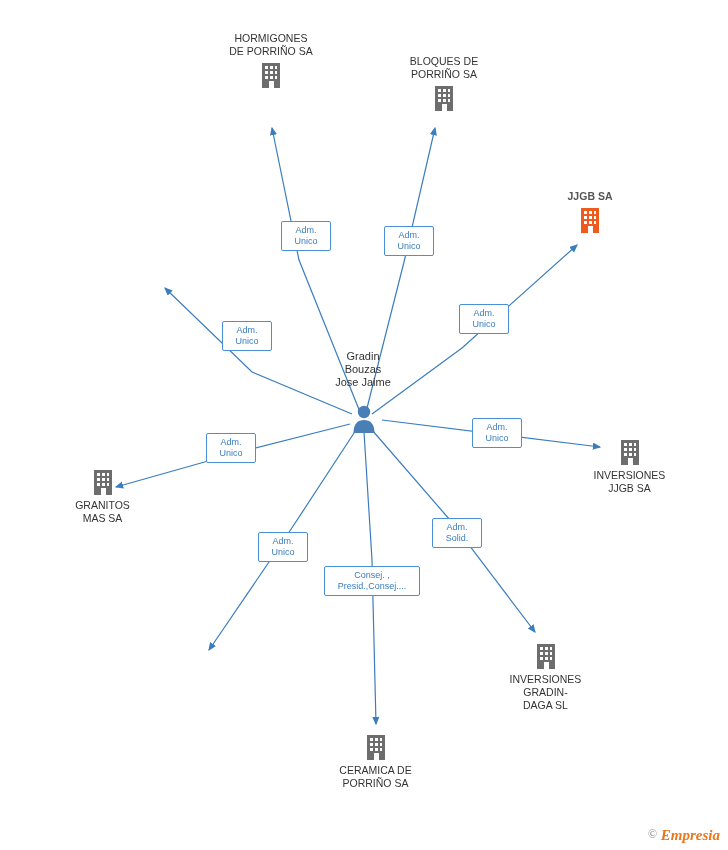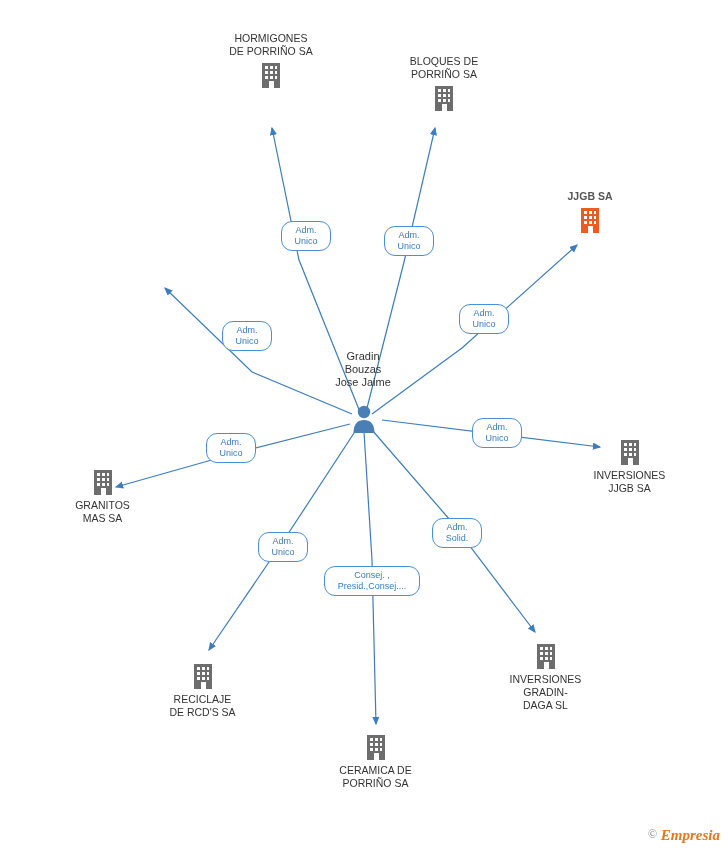--- a/index.html
+++ b/index.html
@@ -62,21 +62,21 @@
   .tag {
     position: absolute;
     background: #ffffff;
     border: 1px solid #4a90d9;
     color: #3b7dbf;
     font-size: 9px;
     line-height: 11px;
     text-align: center;
     padding: 3px 5px;
     white-space: pre-line;
-    border-radius: 11px;
+    border-radius: 2px;
   }
   .watermark {
     position: absolute;
     right: 8px;
     bottom: 6px;
     font-size: 15px;
     color: #8a8a8a;
     font-family: "Liberation Serif", serif;
     font-style: italic;
     text-align: right;
@@ -229,41 +229,20 @@
             <rect x="11" y="15" width="3" height="3"></rect>
             <rect x="16" y="15" width="2" height="3"></rect>
           <rect x="10" y="20" width="5" height="7"></rect>
         </g>
       </svg>
     </span>
     <div class="label below">GRANITOS
 MAS SA</div>
   </div>
 
-  <div class="node" style="left:145px; top:662px; width:115px;">
-    <span>
-      <svg class="bldg" width="24" height="28" viewBox="0 0 24 28">
-        <rect x="3" y="2" width="18" height="25" fill="#6d6d6d"></rect>
-        <g fill="#ffffff">
-          <rect x="6" y="5" width="3" height="3"></rect>
-            <rect x="11" y="5" width="3" height="3"></rect>
-            <rect x="16" y="5" width="2" height="3"></rect>
-          <rect x="6" y="10" width="3" height="3"></rect>
-            <rect x="11" y="10" width="3" height="3"></rect>
-            <rect x="16" y="10" width="2" height="3"></rect>
-          <rect x="6" y="15" width="3" height="3"></rect>
-            <rect x="11" y="15" width="3" height="3"></rect>
-            <rect x="16" y="15" width="2" height="3"></rect>
-          <rect x="10" y="20" width="5" height="7"></rect>
-        </g>
-      </svg>
-    </span>
-    <div class="label below">RECICLAJE
-DE RCD'S SA</div>
-  </div>
 
   <div class="node" style="left:318px; top:733px; width:115px;">
     <span>
       <svg class="bldg" width="24" height="28" viewBox="0 0 24 28">
         <rect x="3" y="2" width="18" height="25" fill="#6d6d6d"></rect>
         <g fill="#ffffff">
           <rect x="6" y="5" width="3" height="3"></rect>
             <rect x="11" y="5" width="3" height="3"></rect>
             <rect x="16" y="5" width="2" height="3"></rect>
           <rect x="6" y="10" width="3" height="3"></rect>

